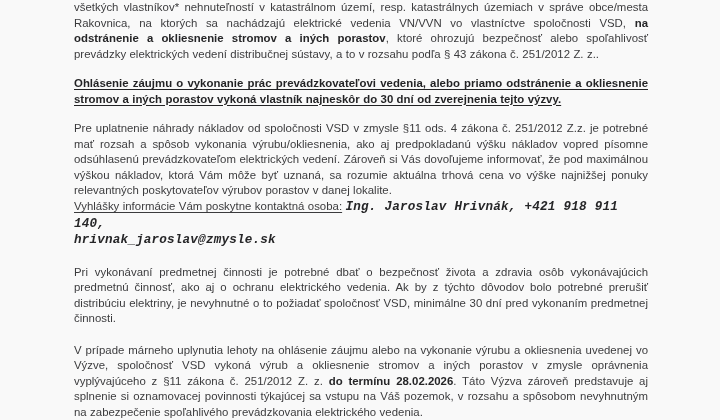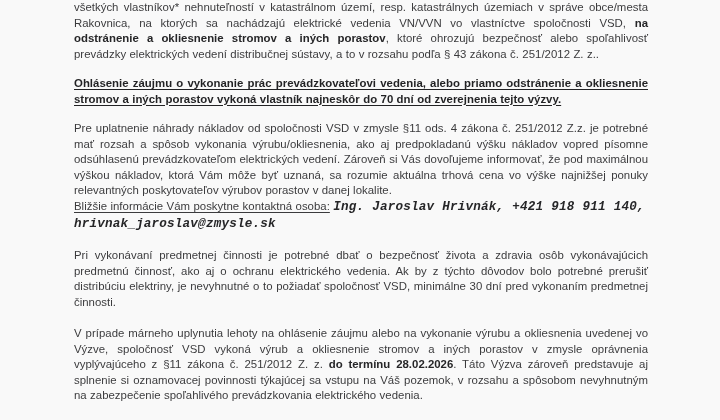--- a/index.html
+++ b/index.html
@@ -57,28 +57,28 @@
 <body>
 
 <div id="page">
 
   <p class="para block-first">
     <span>všetkých vlastníkov* nehnuteľností v katastrálnom území, resp. katastrálnych územiach v správe obce/mesta Rakovnica, na ktorých sa nachádzajú elektrické vedenia VN/VVN vo vlastníctve spoločnosti VSD, </span><span class="b">na odstránenie a okliesnenie stromov a iných porastov</span><span>, ktoré ohrozujú bezpečnosť alebo spoľahlivosť prevádzky elektrických vedení distribučnej sústavy, a to v rozsahu podľa § 43 zákona č. 251/2012 Z. z..</span>
   </p>
 
   <div class="gap-m"></div>
 
-  <p class="para heading">Ohlásenie záujmu o vykonanie prác prevádzkovateľovi vedenia, alebo priamo odstránenie a okliesnenie stromov a iných porastov vykoná vlastník najneskôr do 70 dní od zverejnenia tejto výzvy.</p>
+  <p class="para heading">Ohlásenie záujmu o vykonanie prác prevádzkovateľovi vedenia, alebo priamo odstránenie a okliesnenie stromov a iných porastov vykoná vlastník najneskôr do 30 dní od zverejnenia tejto výzvy.</p>
 
   <div class="gap-m"></div>
 
   <p class="para">Pre uplatnenie náhrady nákladov od spoločnosti VSD v zmysle §11 ods. 4 zákona č. 251/2012 Z.z. je potrebné mať rozsah a spôsob vykonania výrubu/okliesnenia, ako aj predpokladanú výšku nákladov vopred písomne odsúhlasenú prevádzkovateľom elektrických vedení. Zároveň si Vás dovoľujeme informovať, že pod maximálnou výškou nákladov, ktorá Vám môže byť uznaná, sa rozumie aktuálna trhová cena vo výške najnižšej ponuky relevantných poskytovateľov výrubov porastov v danej lokalite.</p>
 
   <p class="para line-solo">
-    <span class="u">Bližšie informácie Vám poskytne kontaktná osoba:</span>
+    <span class="u">Vyhlášky informácie Vám poskytne kontaktná osoba:</span>
     <span class="serif-bi">Ing. Jaroslav Hrivnák, +421 918 911 140,</span>
   </p>
   <p class="para line-solo">
     <span class="serif-bi">hrivnak_jaroslav@zmysle.sk</span>
   </p>
 
   <div class="gap-l"></div>
 
   <p class="para">Pri vykonávaní predmetnej činnosti je potrebné dbať o bezpečnosť života a zdravia osôb vykonávajúcich predmetnú činnosť, ako aj o ochranu elektrického vedenia. Ak by z týchto dôvodov bolo potrebné prerušiť distribúciu elektriny, je nevyhnutné o to požiadať spoločnosť VSD, minimálne 30 dní pred vykonaním predmetnej činnosti.</p>
 

